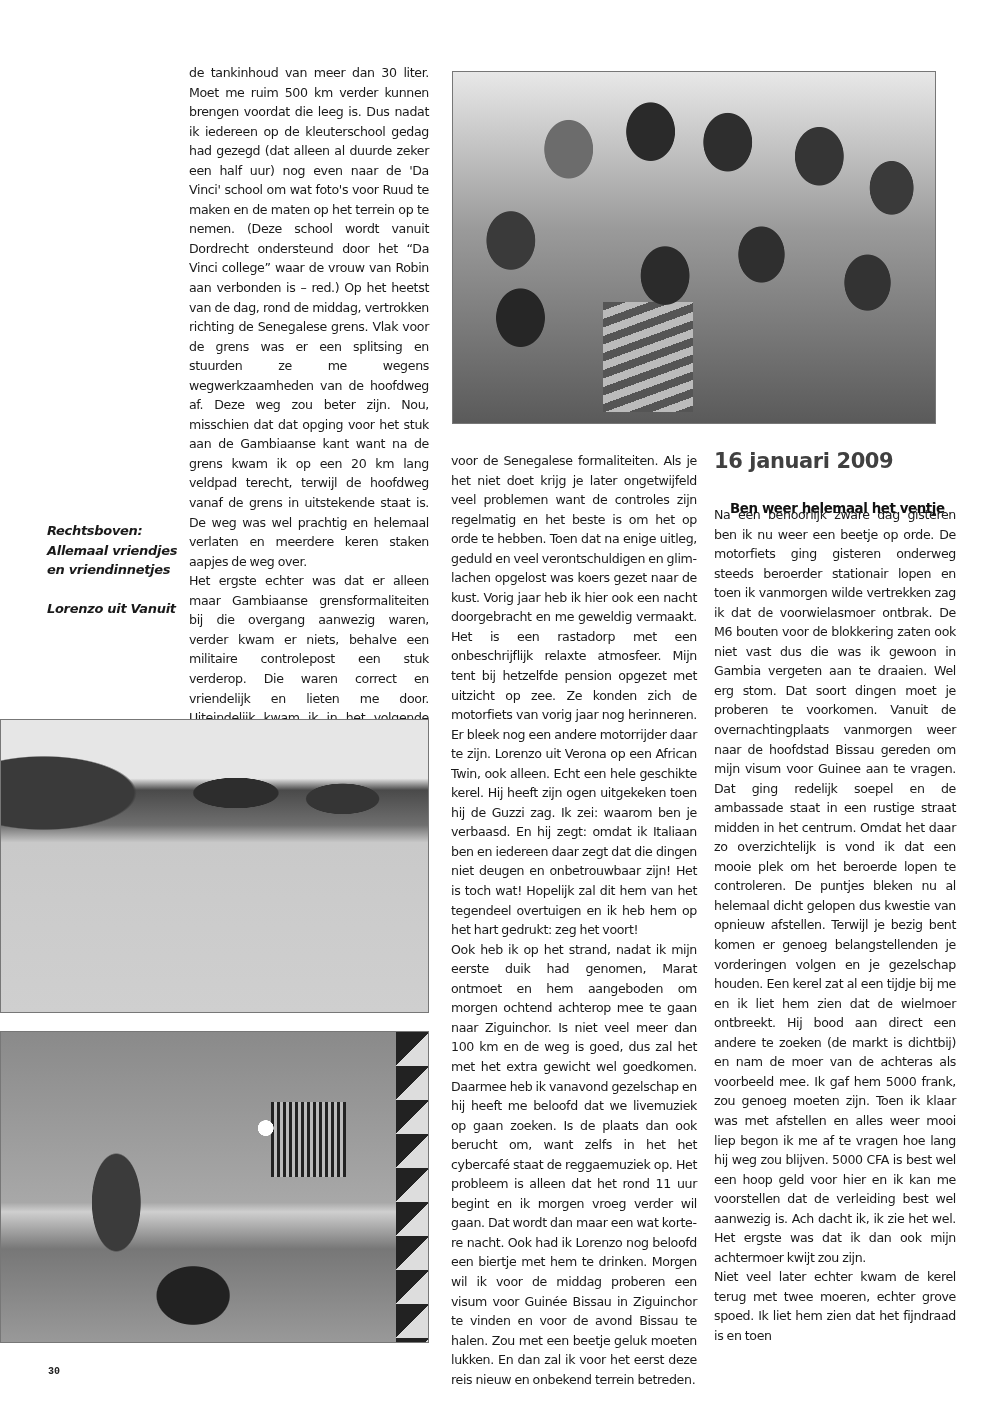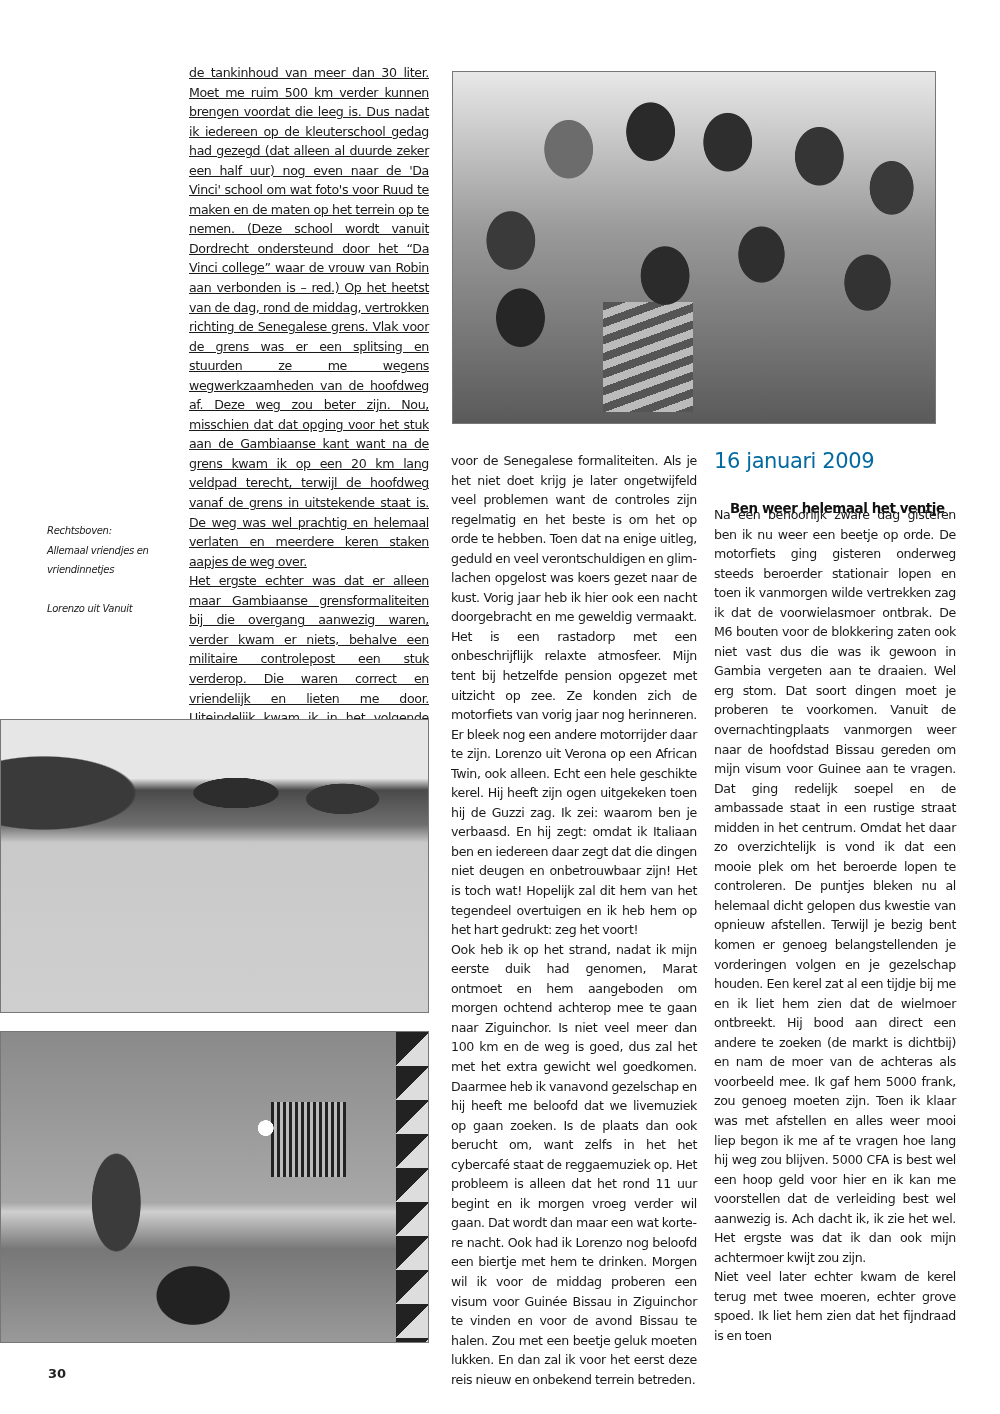--- a/index.html
+++ b/index.html
@@ -10,32 +10,32 @@
     .col {
       position: absolute;
       font-size: 12.6px;
       line-height: 19.55px;
       text-align: justify;
       letter-spacing: -0.35px;
       word-spacing: -0.5px;
       hyphens: manual;
     }
     .col p { margin: 0; }
-    #col1 { left: 189px; top: 63px; width: 240px; text-decoration: underline; }
+    #col1 { left: 189px; top: 63px; width: 240px; }
     #col2 { left: 451px; top: 451px; width: 246px; }
     #col3 { left: 714px; top: 505px; width: 242px; }
     .caption {
       position: absolute; left: 47px; top: 521px; width: 140px;
-      font-size: 10px; line-height: 19.55px; font-style: italic; font-weight: normal;
+      font-size: 13px; line-height: 19.55px; font-style: italic; font-weight: bold;
       letter-spacing: -0.3px;
     }
     .caption p { margin: 0 0 19.55px 0; }
     .heading {
       position: absolute; left: 714px; top: 449px;
-      font-size: 21px; font-weight: normal; color: #0369a1; letter-spacing: -0.4px;
+      font-size: 21px; font-weight: bold; color: #404040; letter-spacing: -0.4px;
       margin: 0;
     }
     .subheading {
       position: absolute; left: 714px; top: 485px;
       font-size: 13.4px; font-weight: bold; color: #111; letter-spacing: -0.4px;
       margin: 16px;
     }
     .photo {
       position: absolute; border: 1px solid #777; overflow: hidden; box-sizing: border-box;
     }
@@ -65,21 +65,21 @@
       background:
         radial-gradient(circle 9px at 62% 31%, #ffffff 85%, transparent 90%),
         radial-gradient(ellipse 60px 48px at 45% 85%, #222 60%, transparent 62%),
         radial-gradient(ellipse 40px 80px at 27% 55%, #3b3b3b 60%, transparent 62%),
         repeating-linear-gradient(90deg, #222 0 3px, #bbb 3px 6px) 270px 70px / 75px 75px no-repeat,
         linear-gradient(135deg, #222 50%, #ddd 50%) 395px 0 / 34px 34px repeat-y,
         linear-gradient(180deg, #8a8a8a 0%, #a8a8a8 55%, #cfcfcf 58%, #777 70%, #999 100%);
     }
     .page-num {
       position: absolute; left: 48px; top: 1366px;
-      font-size: 13px; font-weight: bold; color: #222;
+      font-size: 10px; font-weight: bold; color: #222; font-family: Liberation Mono, monospace;
     }
   </style>
 </head>
 <body>
 
 <div class="photo" id="photo-children" title="Group of schoolchildren looking up at camera"></div>
 
 <div class="caption">
   <p>
     <span>Rechtsboven:</span><br>

